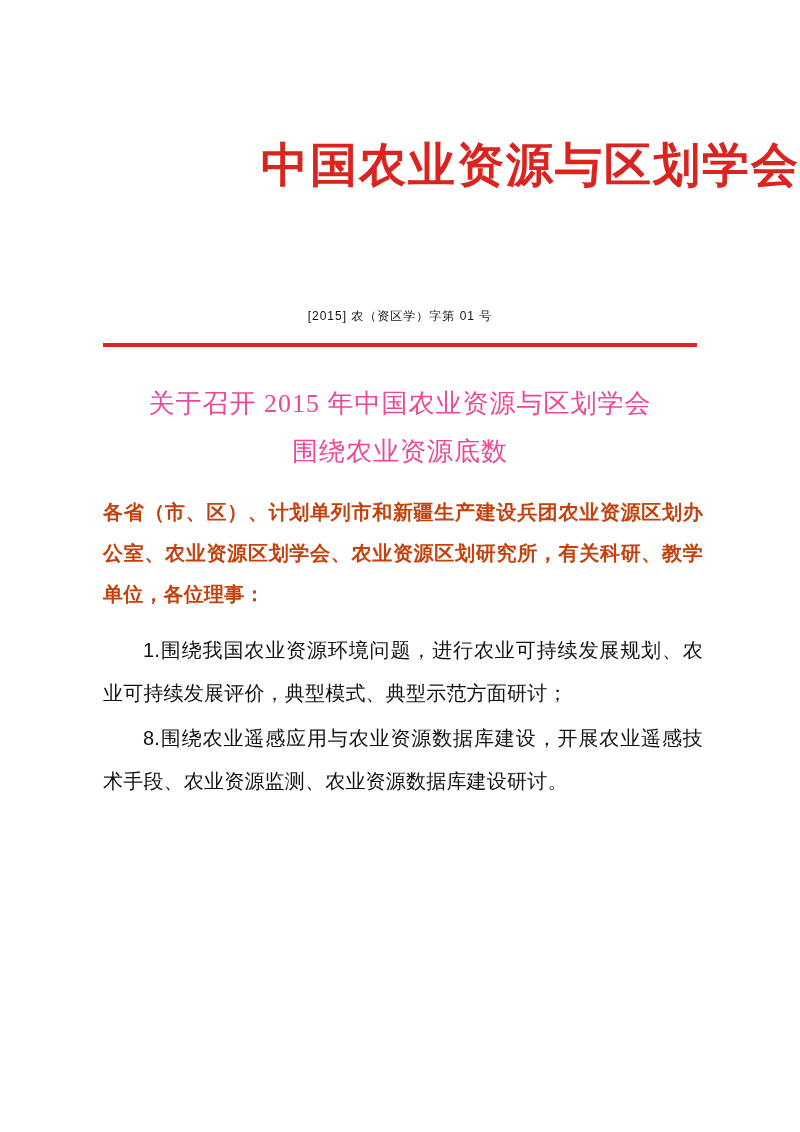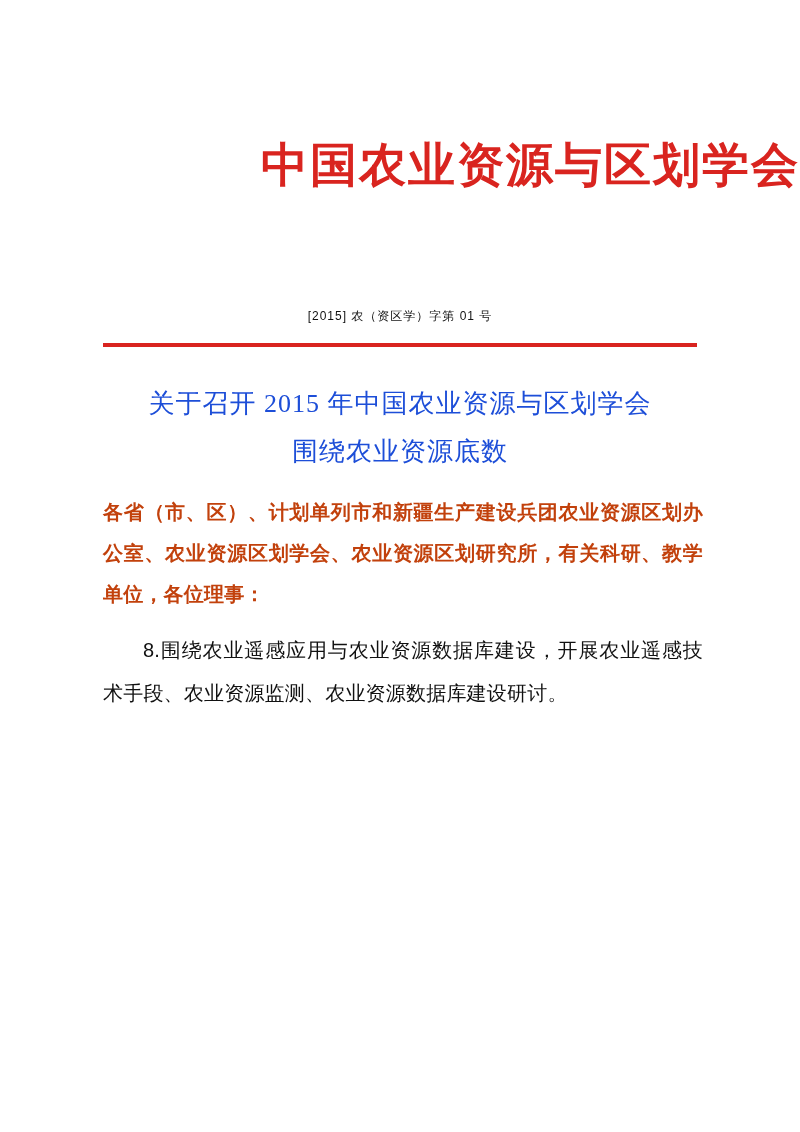--- a/index.html
+++ b/index.html
@@ -68,21 +68,21 @@
     position: absolute;
     left: 100px;
     top: 380px;
     width: 600px;
     text-align: center;
     font-family: "Liberation Serif", "DejaVu Serif", serif;
     font-size: 26px;
     font-weight: normal;
     line-height: 1.85;
     letter-spacing: 1px;
-    color: #1d4ed8;
+    color: #ec4899;
   }
   .doc-heading-line { display: block; white-space: nowrap; }
 
   
   .body-copy {
     position: absolute;
     left: 103px;
     top: 492px;
     width: 600px;
   }
@@ -124,18 +124,19 @@
 
   <div class="doc-heading">
     <span class="doc-heading-line">关于召开 2015 年中国农业资源与区划学会</span>
     <span class="doc-heading-line">围绕农业资源底数</span>
   </div>
 
   <div class="body-copy">
     <p class="addressee">各省（市、区）、计划单列市和新疆生产建设兵团农业资源区划办公室、农业资源区划学会、农业资源区划研究所，有关科研、教学单位，各位理事：</p>
 
 
+    <p class="para">1.围绕我国农业资源环境问题，进行农业可持续发展规划、农业可持续发展评价，典型模式、典型示范方面研讨；</p>
 
 
     <p class="para">8.围绕农业遥感应用与农业资源数据库建设，开展农业遥感技术手段、农业资源监测、农业资源数据库建设研讨。</p>
   </div>
 
 </div>
 
 </body></html>

